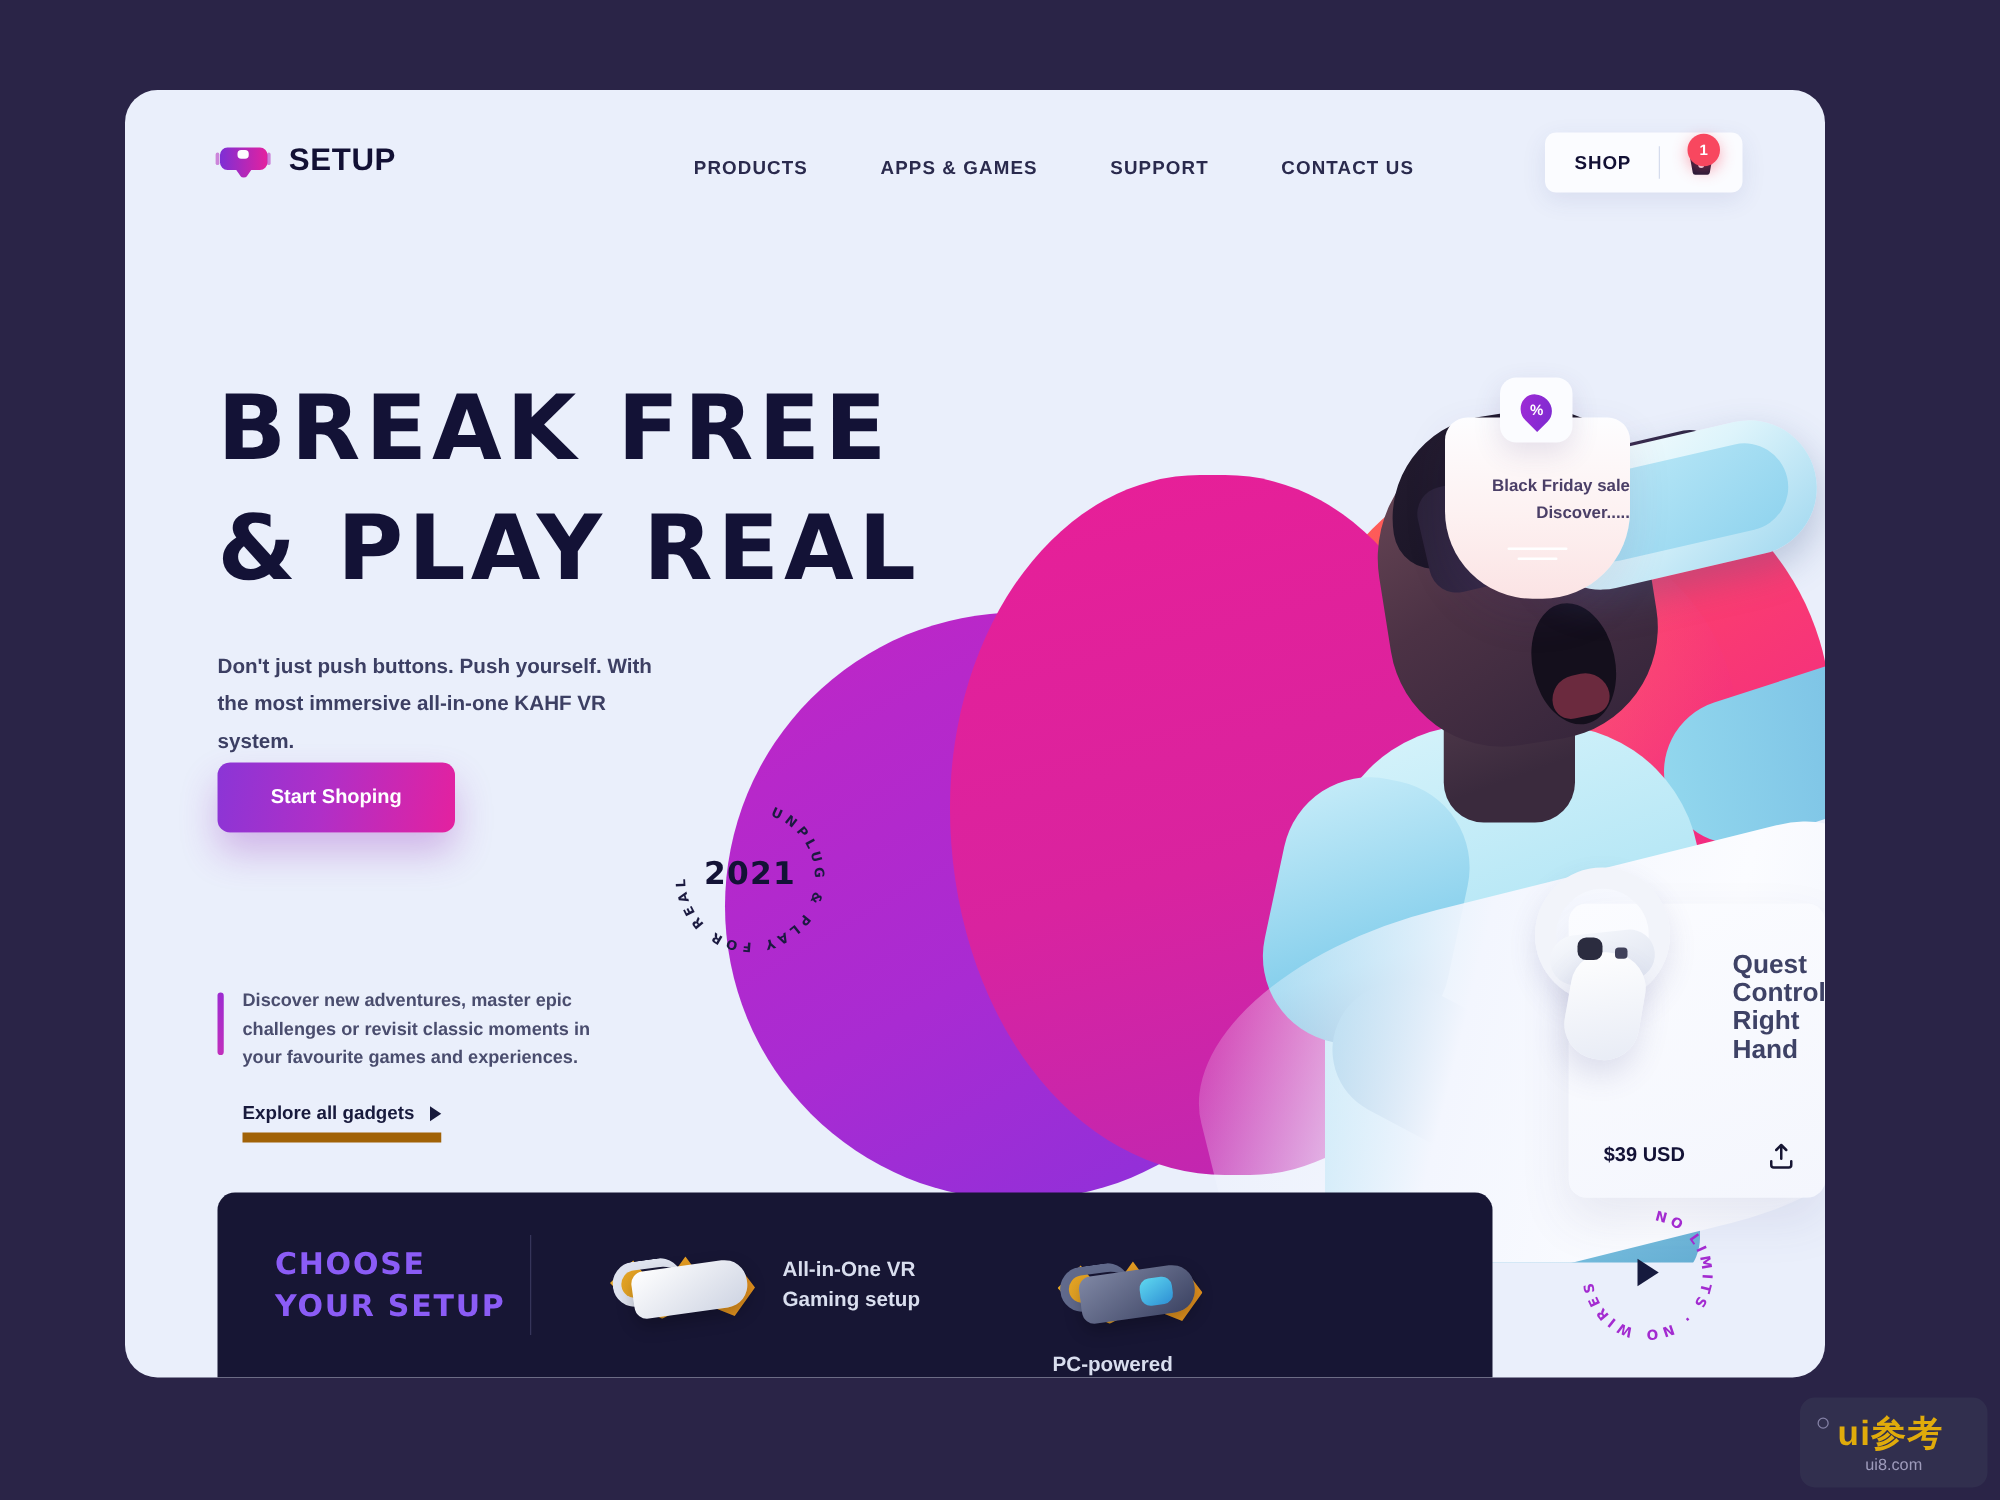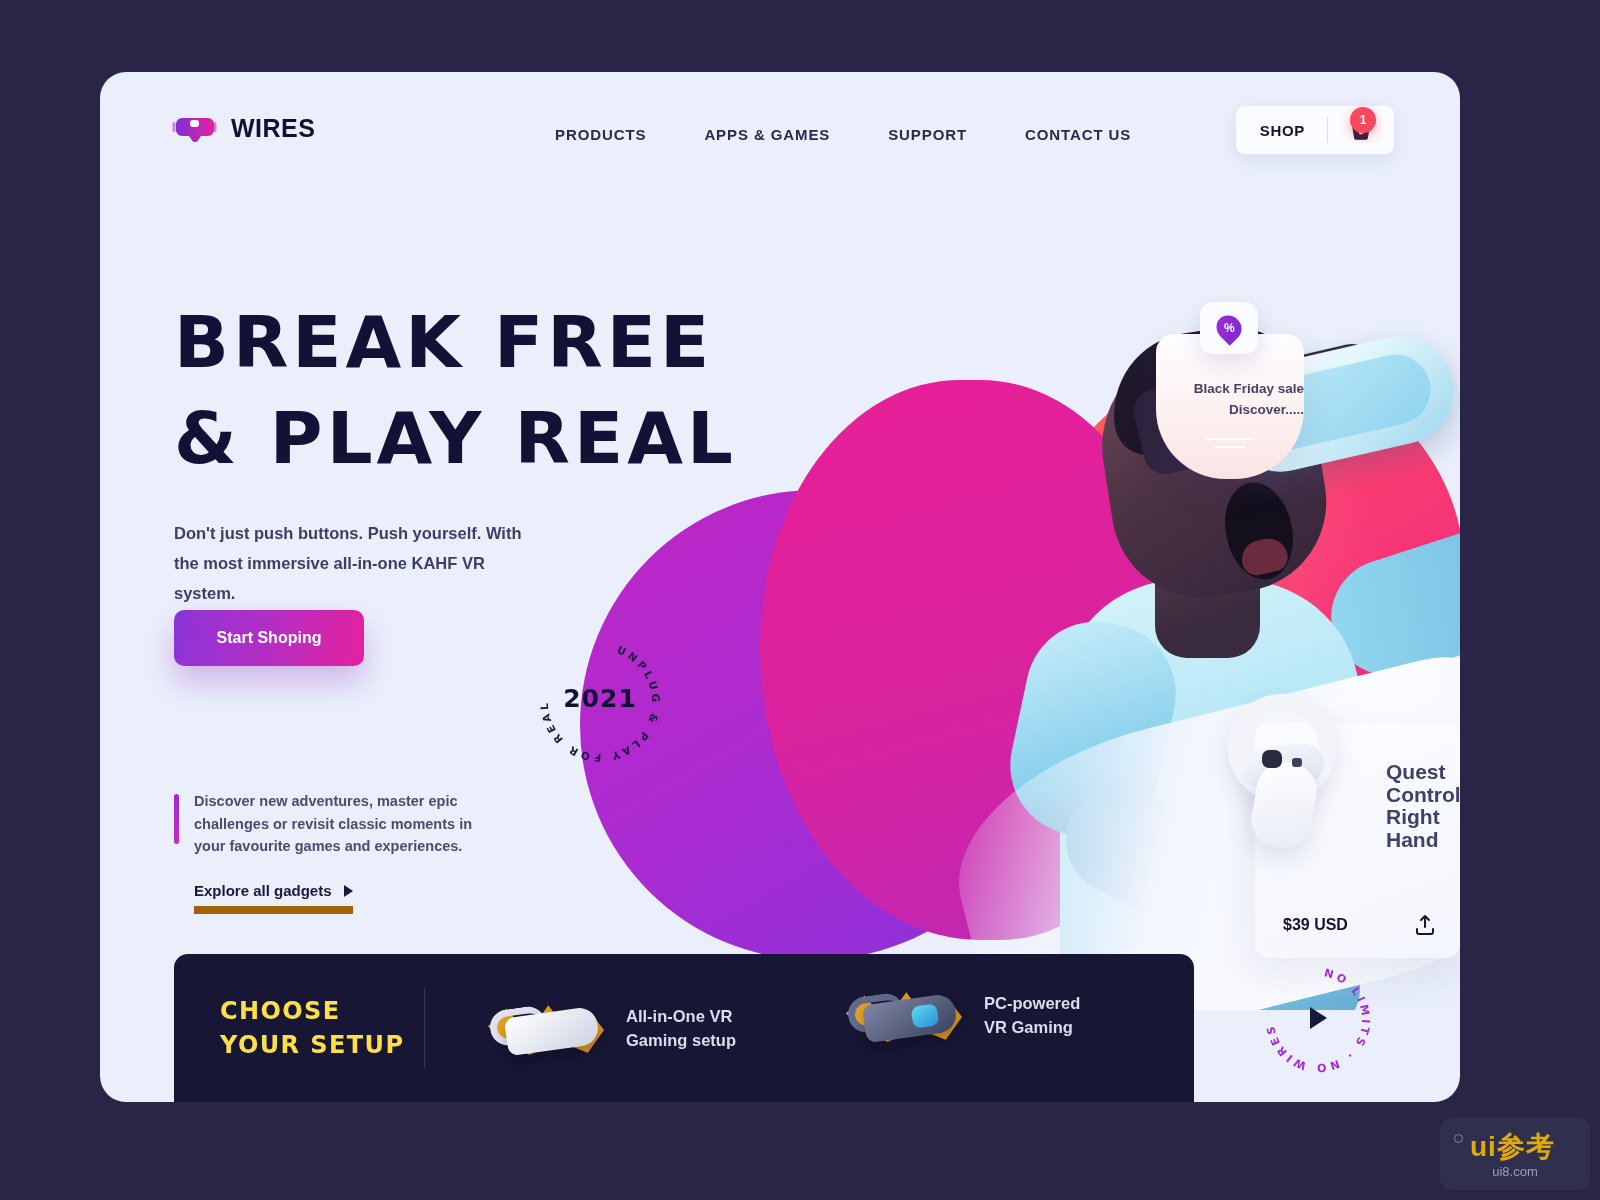--- a/index.html
+++ b/index.html
@@ -256,27 +256,27 @@
   }
   .ctrl-btn{ position:absolute; left:74px; top:64px; width:10px; height:9px; border-radius:3px; background:#40415a; }
 
   
   .setup-bar{
     position:absolute; left:74px; bottom:0; width:1020px; height:148px; z-index:8;
     background:#171634; border-radius:14px 14px 0 0;
   }
   .setup-title{
     position:absolute; left:46px; top:40px;
-    font-size:24px; line-height:34px; font-weight:700; color:#fde047;
+    font-size:24px; line-height:34px; font-weight:700; color:#8b5cf6;
     letter-spacing:1.4px; font-family:"DejaVu Sans", sans-serif;
   }
   .setup-sep{ position:absolute; left:250px; top:34px; width:1px; height:80px; background:#36355a; }
   .setup-opt{ position:absolute; display:flex; align-items:center; gap:12px; }
   .opt1{ left:310px; top:38px; }
-  .opt2{ left:668px; top:25px; }
+  .opt2{ left:668px; top:42px;flex-direction:column; }
   .opt-label{ font-size:16.5px; line-height:24px; font-weight:600; color:#d9deee; width:130px; }
   .hs{ position:relative; width:130px; height:72px; }
   .hs-splash{
     position:absolute; left:4px; top:10px; width:116px; height:54px;
     background:linear-gradient(100deg,#f5b223,#f59b1c);
     clip-path:polygon(0 45%,16% 12%,34% 60%,52% 6%,70% 58%,88% 18%,100% 52%,86% 94%,60% 72%,36% 98%,14% 76%);
     opacity:.92;
   }
   .hs-body{
     position:absolute; left:22px; top:20px; width:92px; height:38px; border-radius:10px 18px 18px 10px;
@@ -328,21 +328,21 @@
                 <stop offset="0" stop-color="#7b2fd6"></stop>
                 <stop offset="1" stop-color="#e4219f"></stop>
               </linearGradient>
             </defs>
             <path d="M6 3h33a6 6 0 0 1 6 6v6a6 6 0 0 1-6 6h-7l-3.5 5a3 3 0 0 1-5 0L20 21h-7a6 6 0 0 1-6-6V9a6 6 0 0 1 6-6z" fill="url(#lg)" transform="translate(-3,0)"></path>
             <rect x="18" y="5" width="9" height="7" rx="3" fill="#fdfdff"></rect>
             <rect x="0.5" y="7" width="3" height="10" rx="1.5" fill="#b32cc0" opacity=".55"></rect>
             <rect x="41.5" y="7" width="3" height="10" rx="1.5" fill="#b32cc0" opacity=".55"></rect>
           </svg>
         </span>
-        <span class="brand-name">WIRES</span>
+        <span class="brand-name">SETUP</span>
       </div>
 
       <nav class="nav">
         <div class="nav-item">PRODUCTS</div>
         <div class="nav-item">APPS &amp; GAMES</div>
         <div class="nav-item">SUPPORT</div>
         <div class="nav-item">CONTACT US</div>
       </nav>
 
       <div class="shop-wrap">

